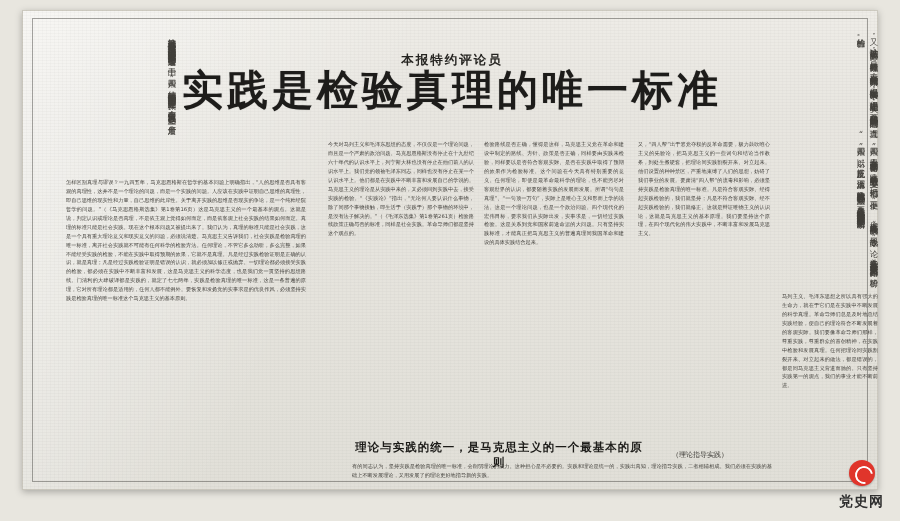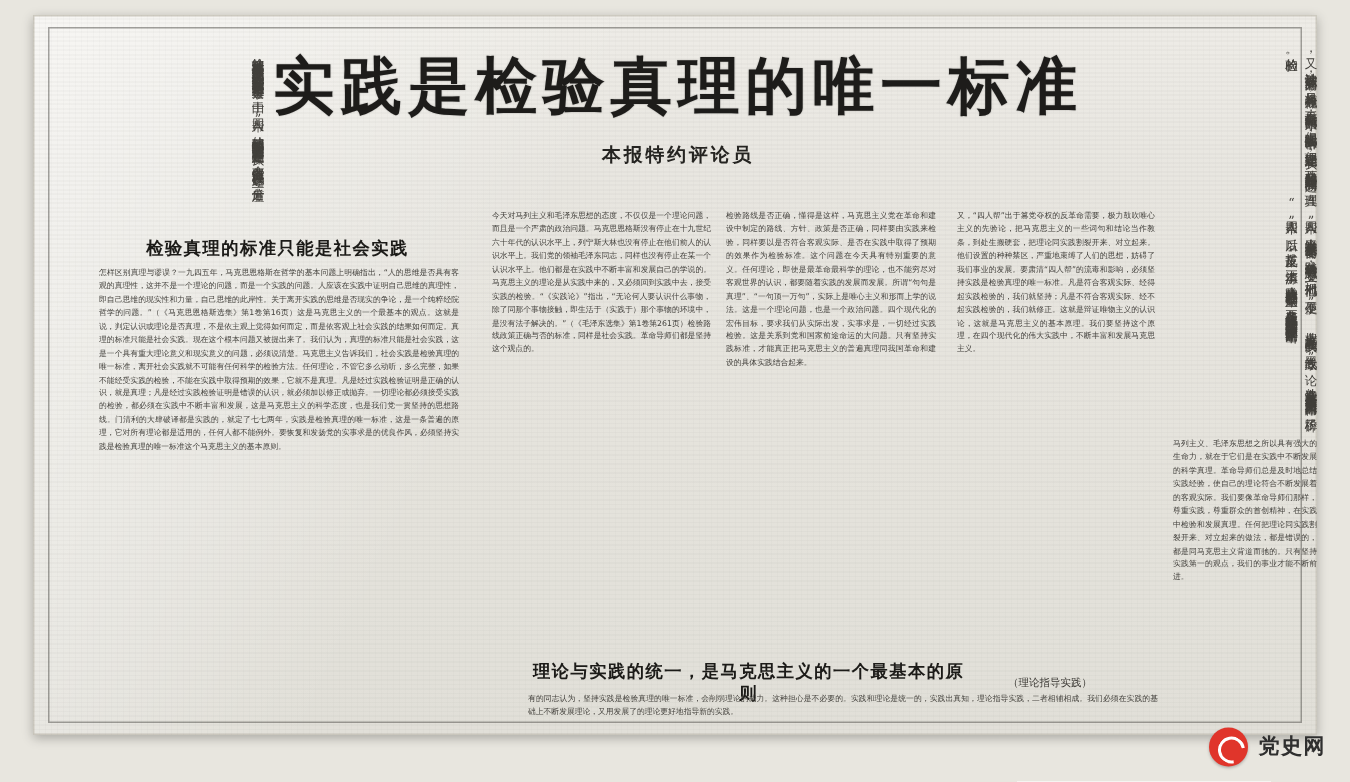--- a/index.html
+++ b/index.html
@@ -165,20 +165,21 @@
   }
 
   
   #watermark {
     position: absolute;
     right: 16px;
     bottom: 10px;
     display: flex;
     align-items: center;
     gap: 7px;
+    flex-direction: column;
   }
   #wm-logo {
     width: 26px;
     height: 26px;
     border-radius: 50%;
     background: #e0352b;
     position: relative;
     box-shadow: 0 1px 2px rgba(0,0,0,0.25);
   }
   #wm-logo:before {
@@ -202,30 +203,29 @@
 </head>
 <body>
 
 <div id="page">
 
   <div id="newspaper">
     <div id="grain"></div>
     <div id="sheet-rule"></div>
 
     <div id="masthead">
+      <div id="byline">本报特约评论员</div>
       <div id="headline">实践是检验真理的唯一标准</div>
-      <div id="byline">本报特约评论员</div>
     </div>
 
     <div class="col vtext" id="left-note">徐敏基理的标准是设计只是道理予说只两型能到一个之理论联系实际的原则但是这里有一条，由于“四人帮”的破坏和封锁的影响下的所谓工具和定量的直实作，有些中层篇通说以这些立，十分后厘。</div>
 
     <div class="col vtext" id="right-note-a">又，这种认识是多方面的，只是将有的规律，不是有指标就能的东西，但客观实际的情科学，但理建能是实和，从而对其的解修正对则理的问题，真理的检验。</div>
     <div class="col vtext" id="right-note-b">“四人帮”出于篡党夺权的反革命需要，践踏着科学的马克思主义，把对他们“是不便”，把这之真原等在实践的“黑线专政”论，伪造老干部及各个革命群众在历史上所起的作用。粉碎了“四人帮”以后，拨乱反正，正本清源，实践检验的标准已经确立起来，要在各条战线上继续坚持实践是检验真理的唯一标准这个科学的论断。</div>
 
-    <div class="subhead" id="subhead-1">检验真理的标准只能是社会实践</div>
     <div class="subhead" id="subhead-2">理论与实践的统一，是马克思主义的一个最基本的原则</div>
 
     <div class="col body" id="col-1">怎样区别真理与谬误？一九四五年，马克思恩格斯在哲学的基本问题上明确指出，“人的思维是否具有客观的真理性，这并不是一个理论的问题，而是一个实践的问题。人应该在实践中证明自己思维的真理性，即自己思维的现实性和力量，自己思维的此岸性。关于离开实践的思维是否现实的争论，是一个纯粹经院哲学的问题。”（《马克思恩格斯选集》第1卷第16页）这是马克思主义的一个最基本的观点。这就是说，判定认识或理论是否真理，不是依主观上觉得如何而定，而是依客观上社会实践的结果如何而定。真理的标准只能是社会实践。现在这个根本问题又被提出来了。我们认为，真理的标准只能是社会实践，这是一个具有重大理论意义和现实意义的问题，必须说清楚。马克思主义告诉我们，社会实践是检验真理的唯一标准，离开社会实践就不可能有任何科学的检验方法。任何理论，不管它多么动听，多么完整，如果不能经受实践的检验，不能在实践中取得预期的效果，它就不是真理。凡是经过实践检验证明是正确的认识，就是真理；凡是经过实践检验证明是错误的认识，就必须加以修正或抛弃。一切理论都必须接受实践的检验，都必须在实践中不断丰富和发展，这是马克思主义的科学态度，也是我们党一贯坚持的思想路线。门清利的大肆破译都是实践的，就定了七七两年，实践是检验真理的唯一标准，这是一条普遍的原理，它对所有理论都是适用的，任何人都不能例外。要恢复和发扬党的实事求是的优良作风，必须坚持实践是检验真理的唯一标准这个马克思主义的基本原则。</div>
     <div class="col body" id="col-2">今天对马列主义和毛泽东思想的态度，不仅仅是一个理论问题，而且是一个严肃的政治问题。马克思恩格斯没有停止在十九世纪六十年代的认识水平上，列宁斯大林也没有停止在他们前人的认识水平上。我们党的领袖毛泽东同志，同样也没有停止在某一个认识水平上。他们都是在实践中不断丰富和发展自己的学说的。马克思主义的理论是从实践中来的，又必须回到实践中去，接受实践的检验。“《实践论》”指出，“无论何人要认识什么事物，除了同那个事物接触，即生活于（实践于）那个事物的环境中，是没有法子解决的。”（《毛泽东选集》第1卷第261页）检验路线政策正确与否的标准，同样是社会实践。革命导师们都是坚持这个观点的。</div>
     <div class="col body" id="col-3">检验路线是否正确，懂得是这样，马克思主义党在革命和建设中制定的路线、方针、政策是否正确，同样要由实践来检验，同样要以是否符合客观实际、是否在实践中取得了预期的效果作为检验标准。这个问题在今天具有特别重要的意义。任何理论，即使是最革命最科学的理论，也不能穷尽对客观世界的认识，都要随着实践的发展而发展。所谓“句句是真理”、“一句顶一万句”，实际上是唯心主义和形而上学的说法。这是一个理论问题，也是一个政治问题。四个现代化的宏伟目标，要求我们从实际出发，实事求是，一切经过实践检验。这是关系到党和国家前途命运的大问题。只有坚持实践标准，才能真正把马克思主义的普遍真理同我国革命和建设的具体实践结合起来。</div>
     <div class="col body" id="col-4">又，“四人帮”出于篡党夺权的反革命需要，极力鼓吹唯心主义的先验论，把马克思主义的一些词句和结论当作教条，到处生搬硬套，把理论同实践割裂开来、对立起来。他们设置的种种禁区，严重地束缚了人们的思想，妨碍了我们事业的发展。要肃清“四人帮”的流毒和影响，必须坚持实践是检验真理的唯一标准。凡是符合客观实际、经得起实践检验的，我们就坚持；凡是不符合客观实际、经不起实践检验的，我们就修正。这就是辩证唯物主义的认识论，这就是马克思主义的基本原理。我们要坚持这个原理，在四个现代化的伟大实践中，不断丰富和发展马克思主义。</div>
     <div class="col body" id="col-5">马列主义、毛泽东思想之所以具有强大的生命力，就在于它们是在实践中不断发展的科学真理。革命导师们总是及时地总结实践经验，使自己的理论符合不断发展着的客观实际。我们要像革命导师们那样，尊重实践，尊重群众的首创精神，在实践中检验和发展真理。任何把理论同实践割裂开来、对立起来的做法，都是错误的，都是同马克思主义背道而驰的。只有坚持实践第一的观点，我们的事业才能不断前进。</div>
     <div class="col body" id="col-lower">有的同志认为，坚持实践是检验真理的唯一标准，会削弱理论的威力。这种担心是不必要的。实践和理论是统一的，实践出真知，理论指导实践，二者相辅相成。我们必须在实践的基础上不断发展理论，又用发展了的理论更好地指导新的实践。</div>
 
     <div class="tail">（理论指导实践）</div>

